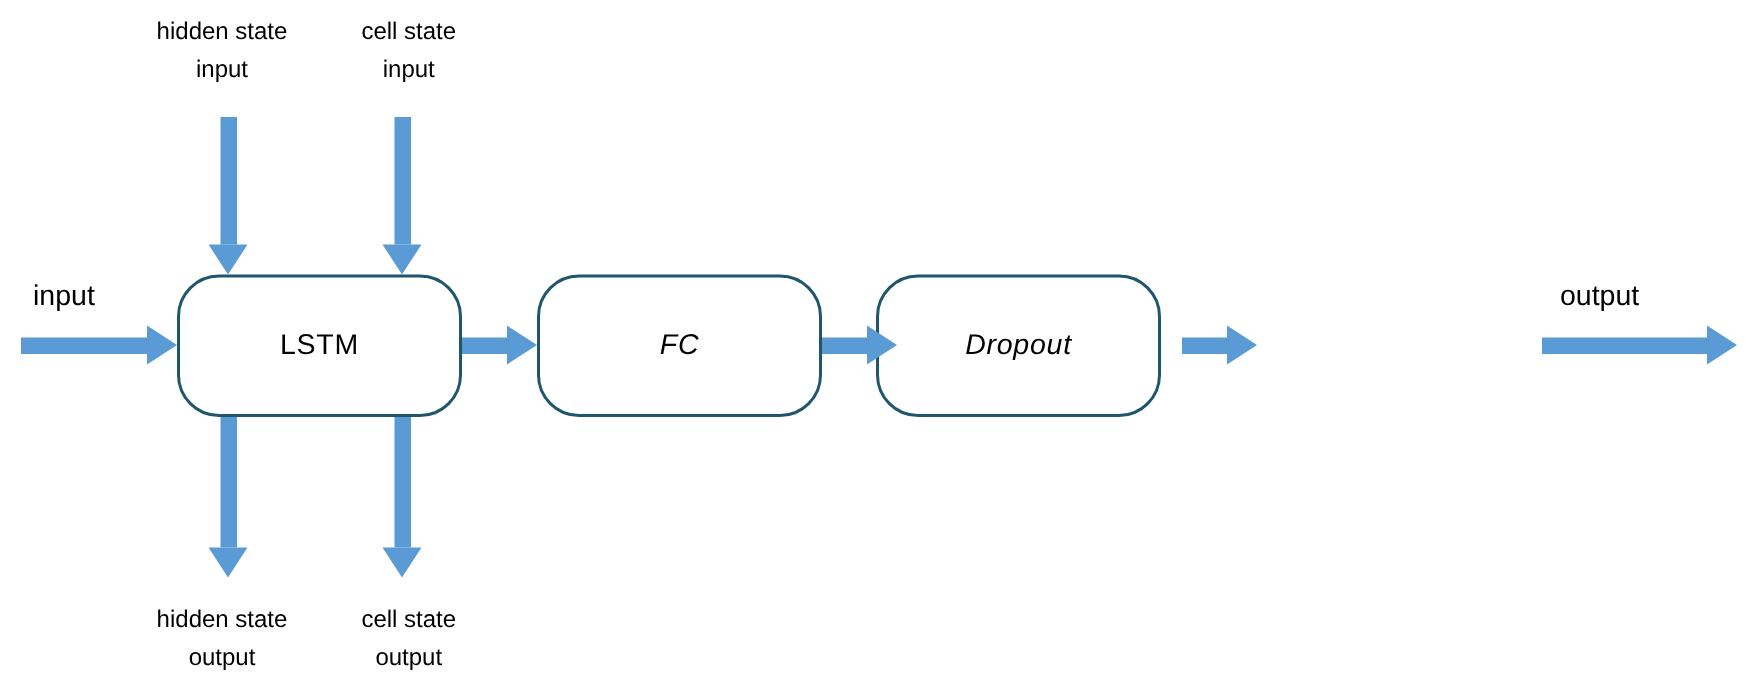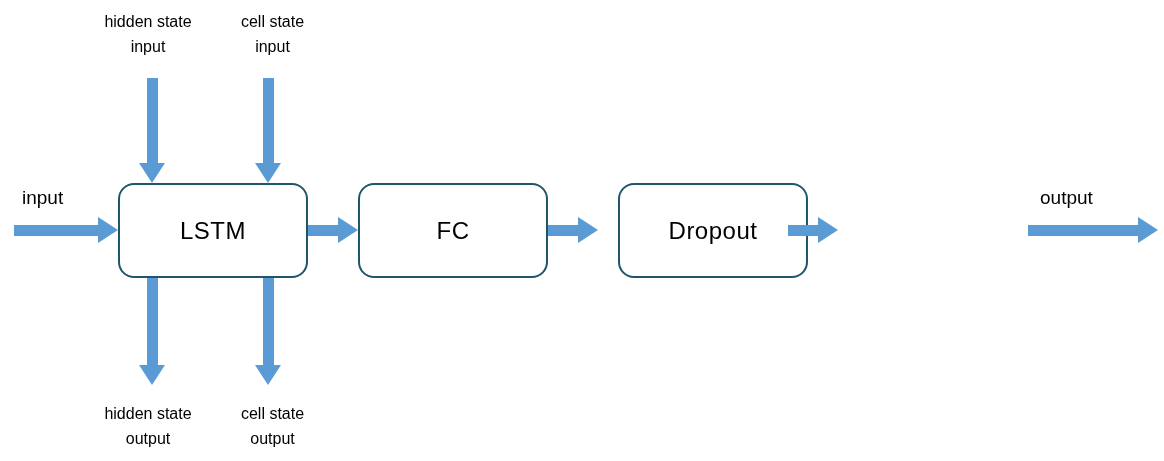--- a/index.html
+++ b/index.html
@@ -16,25 +16,25 @@
 
   
   .node {
     position: absolute;
     top: 183px;
     width: 190px;
     height: 95px;
     box-sizing: border-box;
     background: var(--box-fill, #ffffff);
     border: 2.5px solid var(--box-border, #20566B);
-    border-radius: 16px;
+    border-radius: 28px;
     display: flex;
     align-items: center;
     justify-content: center;
-    font-size: 24px;
+    font-size: 19px;
     letter-spacing: 0.5px;
   }
 
   
   .small-label {
     position: absolute;
     font-size: 16px;
     line-height: 1.55;
     text-align: center;
     white-space: pre-line;
@@ -106,24 +106,24 @@
 
   <div class="io-label" style="left:22px; top:187px;">input</div>
   <div class="arrow-right" style="left:14px; top:217px; width:104px;">
     <div class="shaft"></div>
     <div class="head"></div>
   </div>
 
   <div class="node" style="left:118px;">
     <span>LSTM</span>
   </div>
-  <div class="node" style="left:358px;">
+  <div class="node" style="left:358px;font-style:italic;">
     <span>FC</span>
   </div>
-  <div class="node" style="left:618px;">
+  <div class="node" style="left:584px;font-style:italic;">
     <span>Dropout</span>
   </div>
 
   <div class="arrow-right" style="left:308px; top:217px; width:50px;">
     <div class="shaft"></div>
     <div class="head"></div>
   </div>
   <div class="arrow-right" style="left:548px; top:217px; width:50px;">
     <div class="shaft"></div>
     <div class="head"></div>

